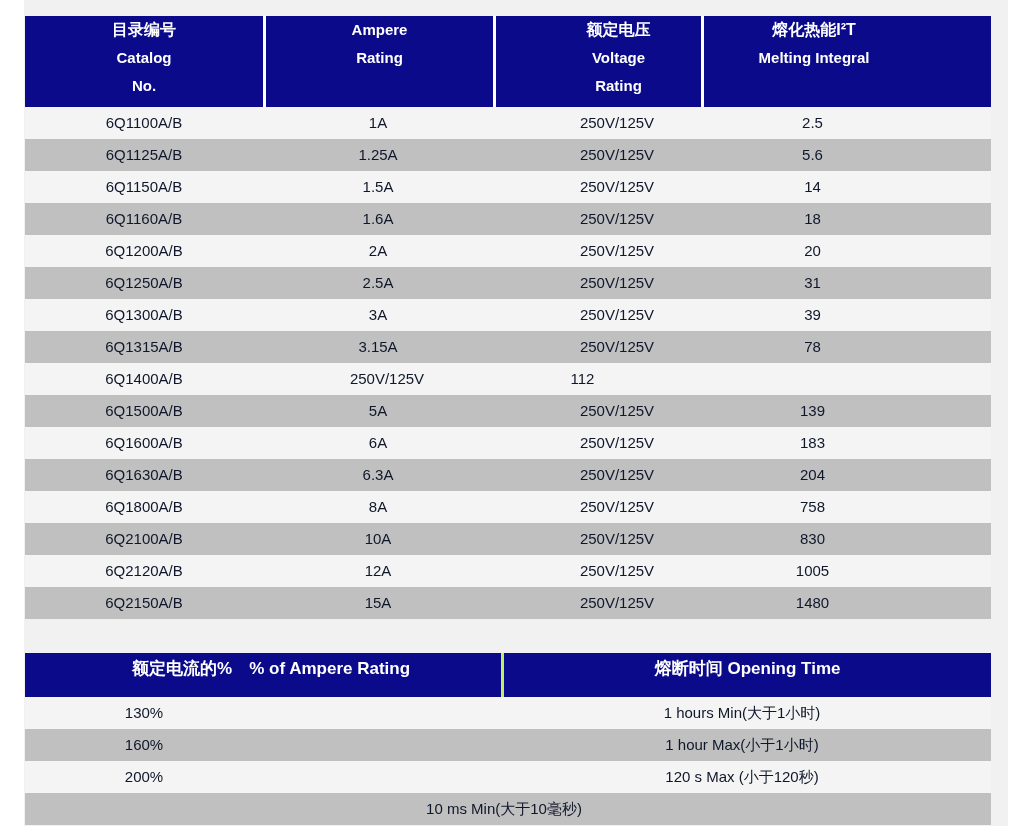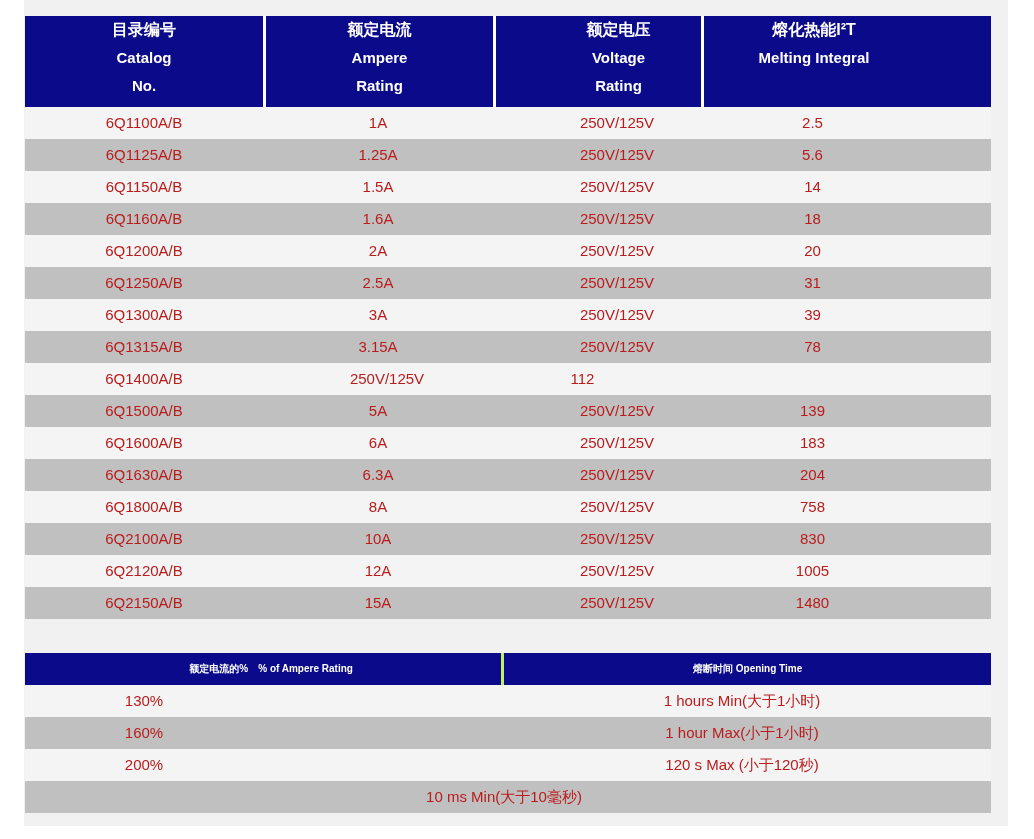--- a/index.html
+++ b/index.html
@@ -11,48 +11,47 @@
 
   
   .t1-header { display:flex; background:#0a0a8a; height:91px; }
   .hcell { display:flex; flex-direction:column; 
            text-align:center; color:#ffffff; font-weight:bold; }
   .hcell + .hcell { border-left:3px solid #ffffff; }
   .hline { line-height:28px; font-size:15px; }
   .hline.zh { font-size:16px; }
 
   .row { display:flex; height:32px; line-height:32px; background:#f4f4f4;
-         color:#b91c1c; font-size:15px; text-align:center; }
+         color:#0f172a; font-size:15px; text-align:center; }
   .row.alt { background:#c0c0c0; }
 
   .c0 { width:238px; } .c1 { width:230px; }
   .c2 { width:208px;padding-left:40px; } .c3 { width:223px; }
 
   
   .t2 { margin-top:34px; }
-  .t2-header { display:flex; background:#0a0a8a; height:32px; line-height:32px;
-               color:#ffffff; font-weight:bold; font-size:10px; text-align:center;padding-left:16px; }
+  .t2-header { display:flex; background:#0a0a8a; height:44px; line-height:32px;
+               color:#ffffff; font-weight:bold; font-size:17px; text-align:center;padding-left:16px; }
   .h2c0 { width:468px; }
   .h2c1 { width:498px; border-left:3px solid #bef264; }
   .d0 { width:238px; } .spacer { width:230px; } .d1 { width:498px; }
 </style>
 </head>
 <body>
 
 <div class="panel">
 
   <div class="tbl">
     <div class="t1-header">
       <div class="hcell c0">
         <div class="hline zh">目录编号</div>
         <div class="hline">Catalog</div>
         <div class="hline">No.</div>
       </div>
       <div class="hcell c1">
-        <div class="hline zh">额定电流</div>
         <div class="hline">Ampere</div>
         <div class="hline">Rating</div>
       </div>
       <div class="hcell c2">
         <div class="hline zh">额定电压</div>
         <div class="hline">Voltage</div>
         <div class="hline">Rating</div>
       </div>
       <div class="hcell c3">
         <div class="hline zh">熔化热能I²T</div>

